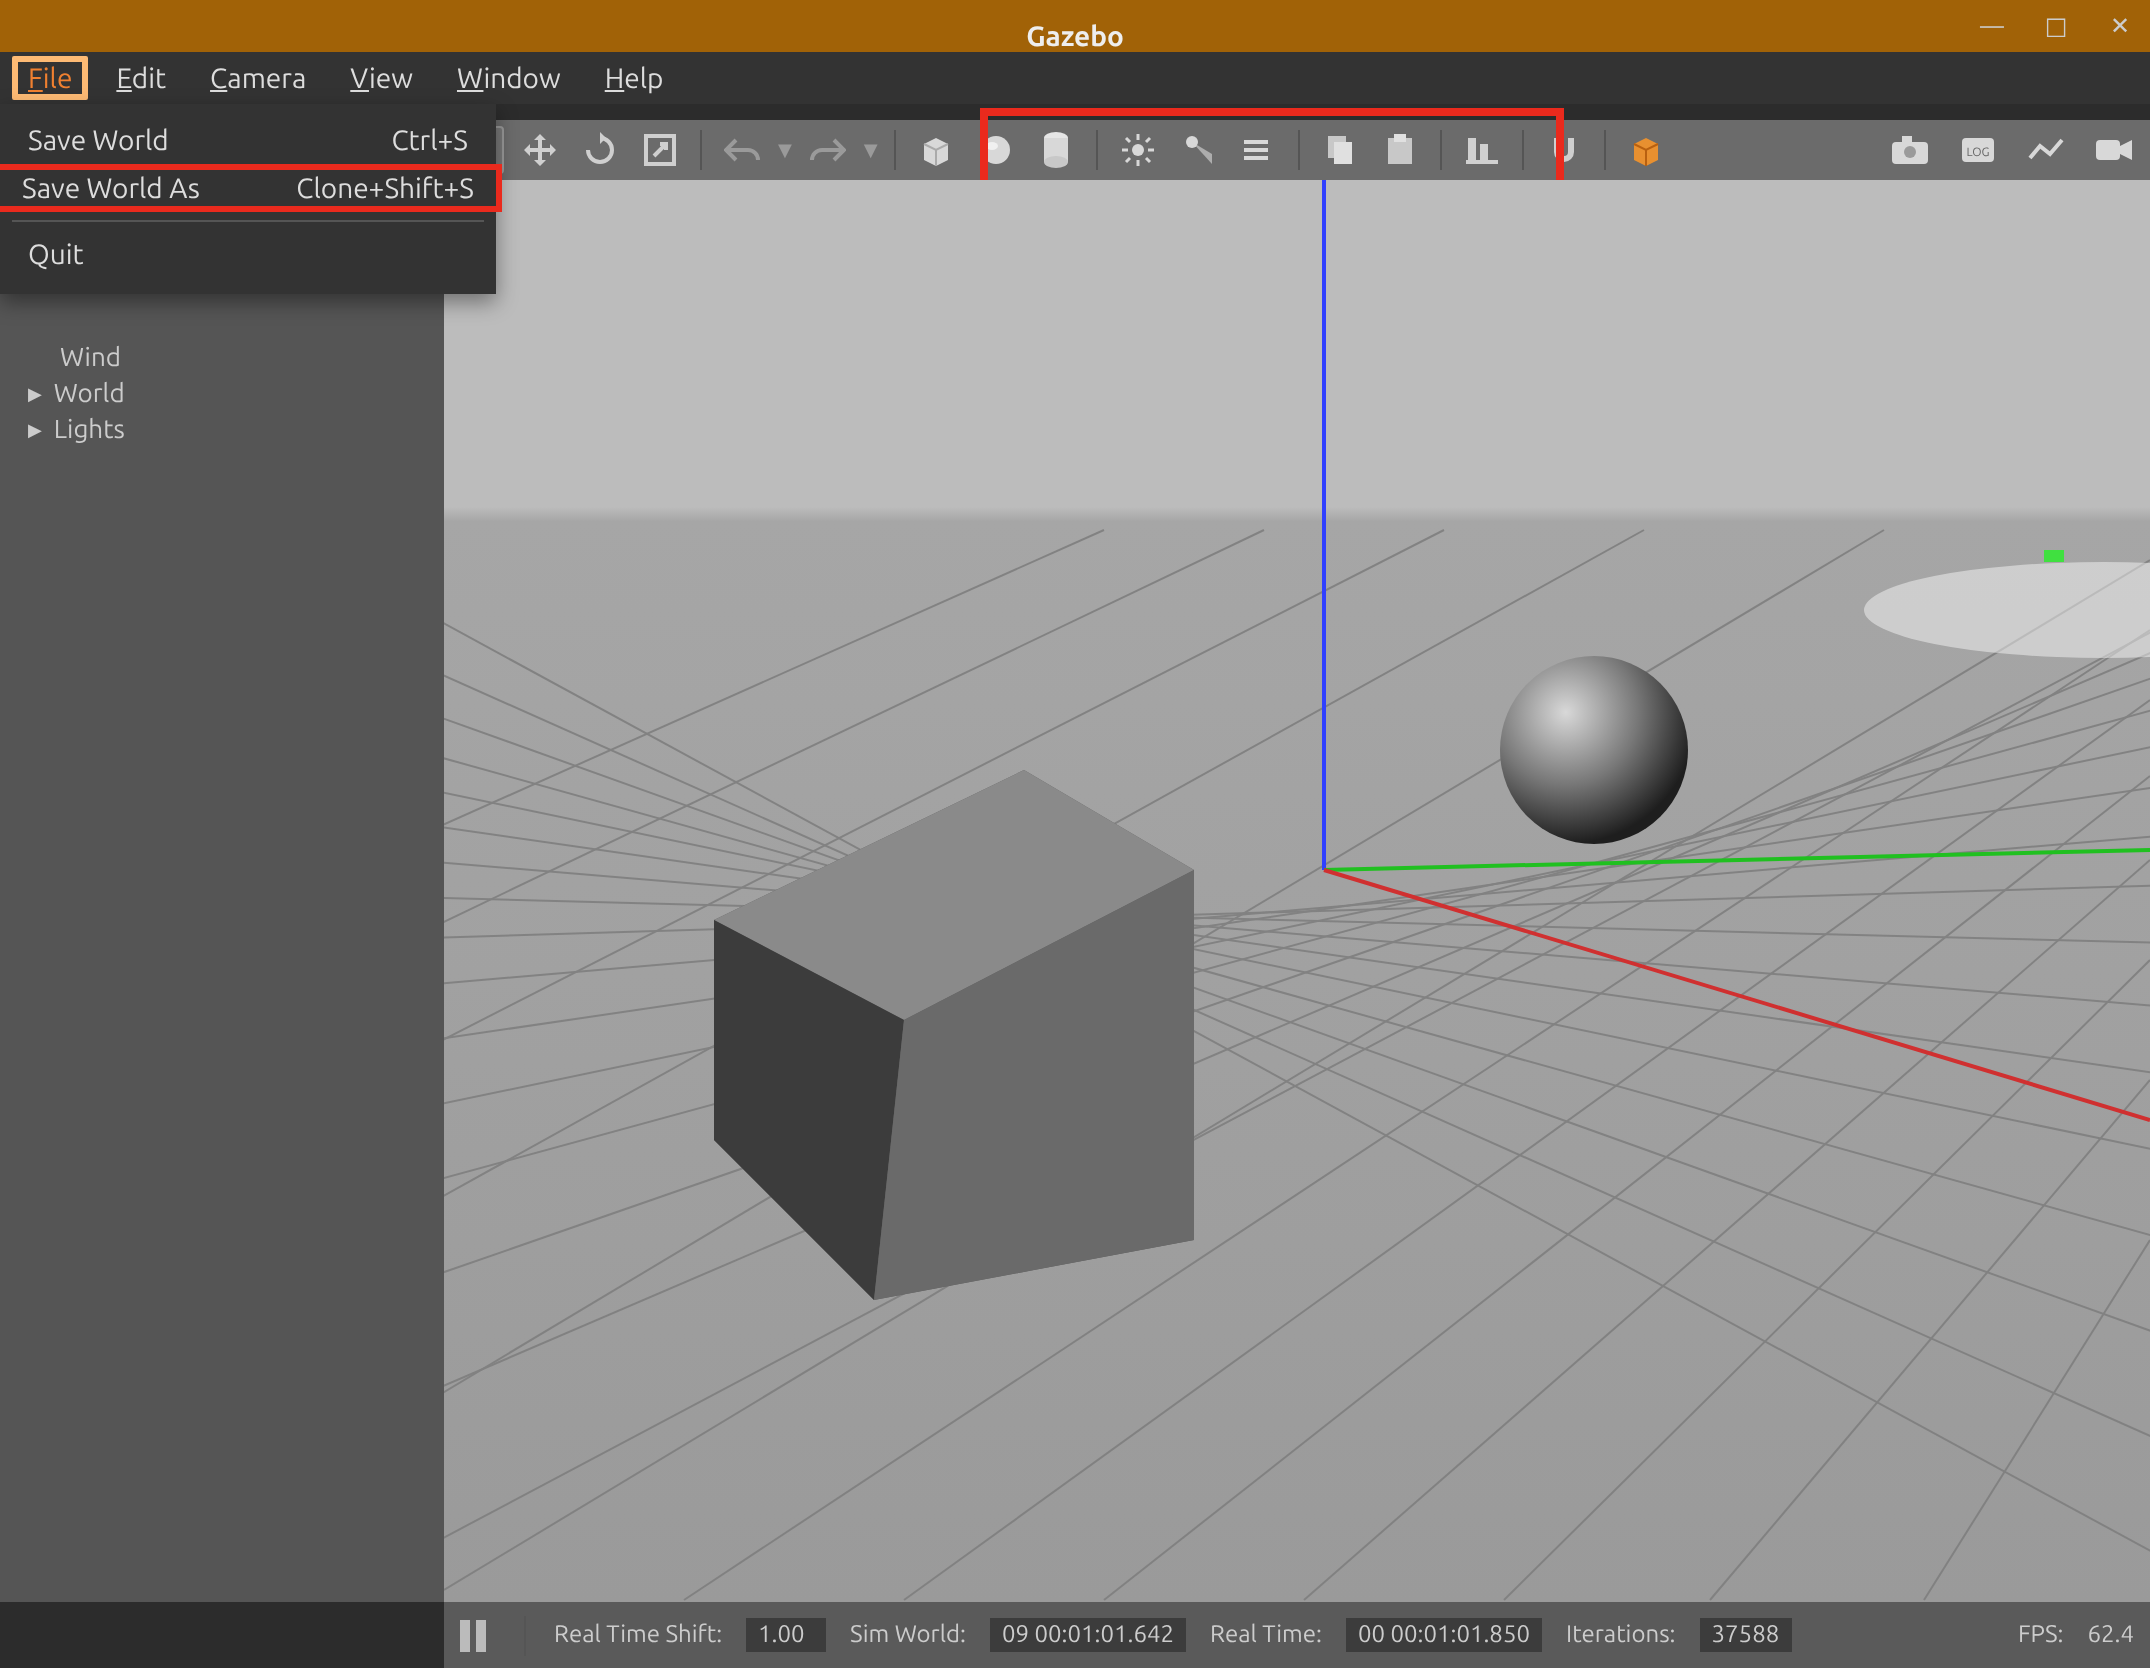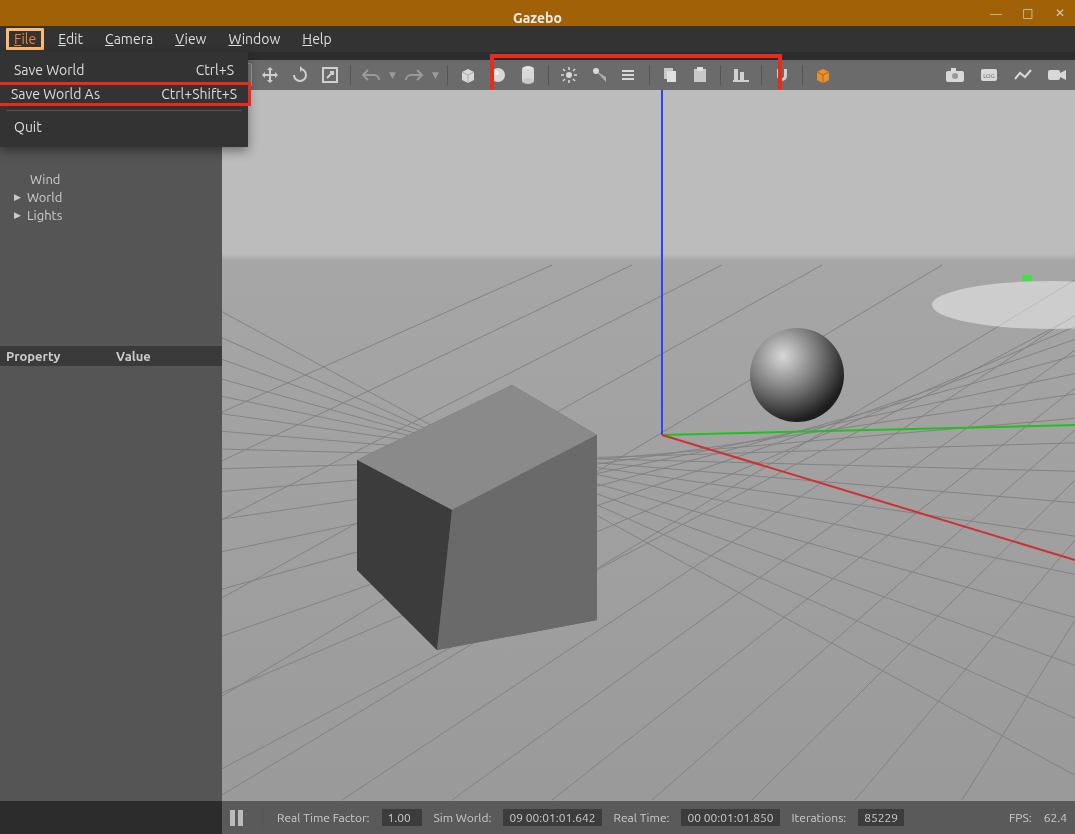--- a/index.html
+++ b/index.html
@@ -75,36 +75,30 @@
       </div>
     <div class="treerow">
         <span class="arrow">▶</span>
         <span>World</span>
       </div>
     <div class="treerow">
         <span class="arrow">▶</span>
         <span>Lights</span>
       </div>
   </div>
-  <div class="propsplit">
-    <div class="propheader">
-      <div class="ph1">Property</div>
-      <div>Value</div>
-    </div>
-  </div>
 </div>
 
 <div class="dropdown">
   <div class="dd-row">
     <span><span class="uline">S</span>ave World</span>
     <span>Ctrl+S</span>
   </div>
   <div class="dd-row dd-highlight">
     <span>Save World <span class="uline">A</span>s</span>
-    <span>Ctrl+Shift+S</span>
+    <span>Clone+Shift+S</span>
   </div>
   <div class="dd-sep"></div>
   <div class="dd-row">
     <span><span class="uline">Q</span>uit</span>
       <span></span>
   </div>
 </div>
 
 <div class="toolbar">
   <div class="tool-highlight" style="left:268px; width:292px;"></div>
@@ -330,24 +324,24 @@
     </g>
   </svg>
 </div>
 
 <div class="statusbar">
   <div class="sb-pause">
       <span></span>
       <span></span>
     </div>
   <div class="tsep"></div>
-  <span class="sb-label">Real Time Factor:</span>
+  <span class="sb-label">Real Time Shift:</span>
   <span class="sb-box">1.00</span>
   <span class="sb-label">Sim World:</span>
   <span class="sb-box">09 00:01:01.642</span>
   <span class="sb-label">Real Time:</span>
   <span class="sb-box">00 00:01:01.850</span>
   <span class="sb-label">Iterations:</span>
-  <span class="sb-box">85229</span>
+  <span class="sb-box">37588</span>
   <div style="flex:1"></div>
   <span class="sb-label">FPS:</span>
   <span>62.4</span>
 </div>
 
 </body></html>

